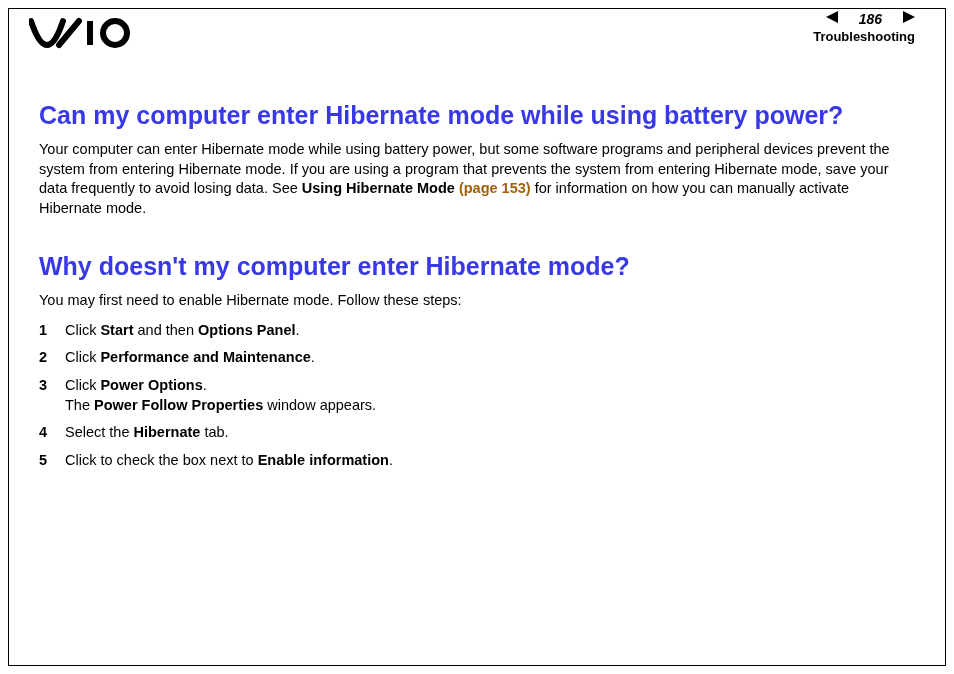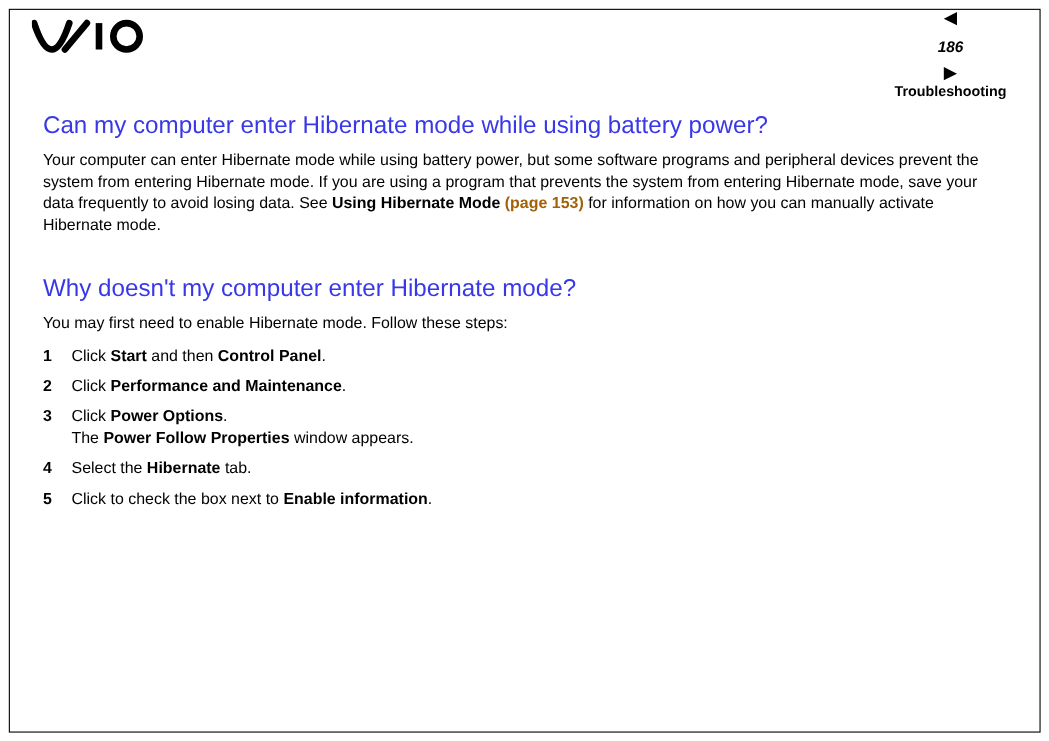--- a/index.html
+++ b/index.html
@@ -28,24 +28,22 @@
       top: 8px;
     }
     .hdr-right {
       position: absolute;
       right: 0;
       top: 2px;
       text-align: right;
     }
     .pg-nav {
       display: flex;
-      align-items: center;
       justify-content: flex-end;
-      gap: 11px;
-      flex-direction: column;
+      gap: 21px;
     }
     .arrow {
       display: inline-block;
       width: 0; height: 0;
     }
     .arrow-l { border-top: 6px solid transparent; border-bottom: 6px solid transparent; border-right: 12px solid #000; }
     .arrow-r { border-top: 6px solid transparent; border-bottom: 6px solid transparent; border-left: 12px solid #000; }
     .pg-num {
       font-style: italic;
       font-weight: bold;
@@ -53,22 +51,22 @@
     }
     .section {
       font-weight: bold;
       font-size: 13px;
       margin-top: 2px;
       text-align: center;
     }
     .content { margin-top: 40px; }
     h2 {
       color: #3838e8;
-      font-weight: normal;
-      font-size: 22px;
+      font-weight: bold;
+      font-size: 25px;
       margin-bottom: 10px;
       margin-top: 34px;
     }
     .body-text {
       font-size: 14.5px;
       line-height: 1.35;
       margin-bottom: 10px;
     }
     .link { color: #a16207; font-weight: bold; }
     ol {
@@ -114,21 +112,21 @@
     <h2>Can my computer enter Hibernate mode while using battery power?</h2>
     <p class="body-text">
       <span>Your computer can enter Hibernate mode while using battery power, but some software programs and peripheral devices prevent the system from entering Hibernate mode. If you are using a program that prevents the system from entering Hibernate mode, save your data frequently to avoid losing data. See </span><b>Using Hibernate Mode </b><span class="link">(page 153)</span><span> for information on how you can manually activate Hibernate mode.</span>
     </p>
 
     <h2>Why doesn't my computer enter Hibernate mode?</h2>
     <p class="body-text">You may first need to enable Hibernate mode. Follow these steps:</p>
     <ol id="steps">
         <li>
           <span class="step-num">1</span>
-          <span class="step-text">Click <b>Start</b> and then <b>Control Panel</b>.</span>
+          <span class="step-text">Click <b>Start</b> and then <b>Options Panel</b>.</span>
         </li>
         <li>
           <span class="step-num">2</span>
           <span class="step-text">Click <b>Performance and Maintenance</b>.</span>
         </li>
         <li>
           <span class="step-num">3</span>
           <span class="step-text">Click <b>Power Options</b>.<br>The <b>Power Follow Properties</b> window appears.</span>
         </li>
         <li>

